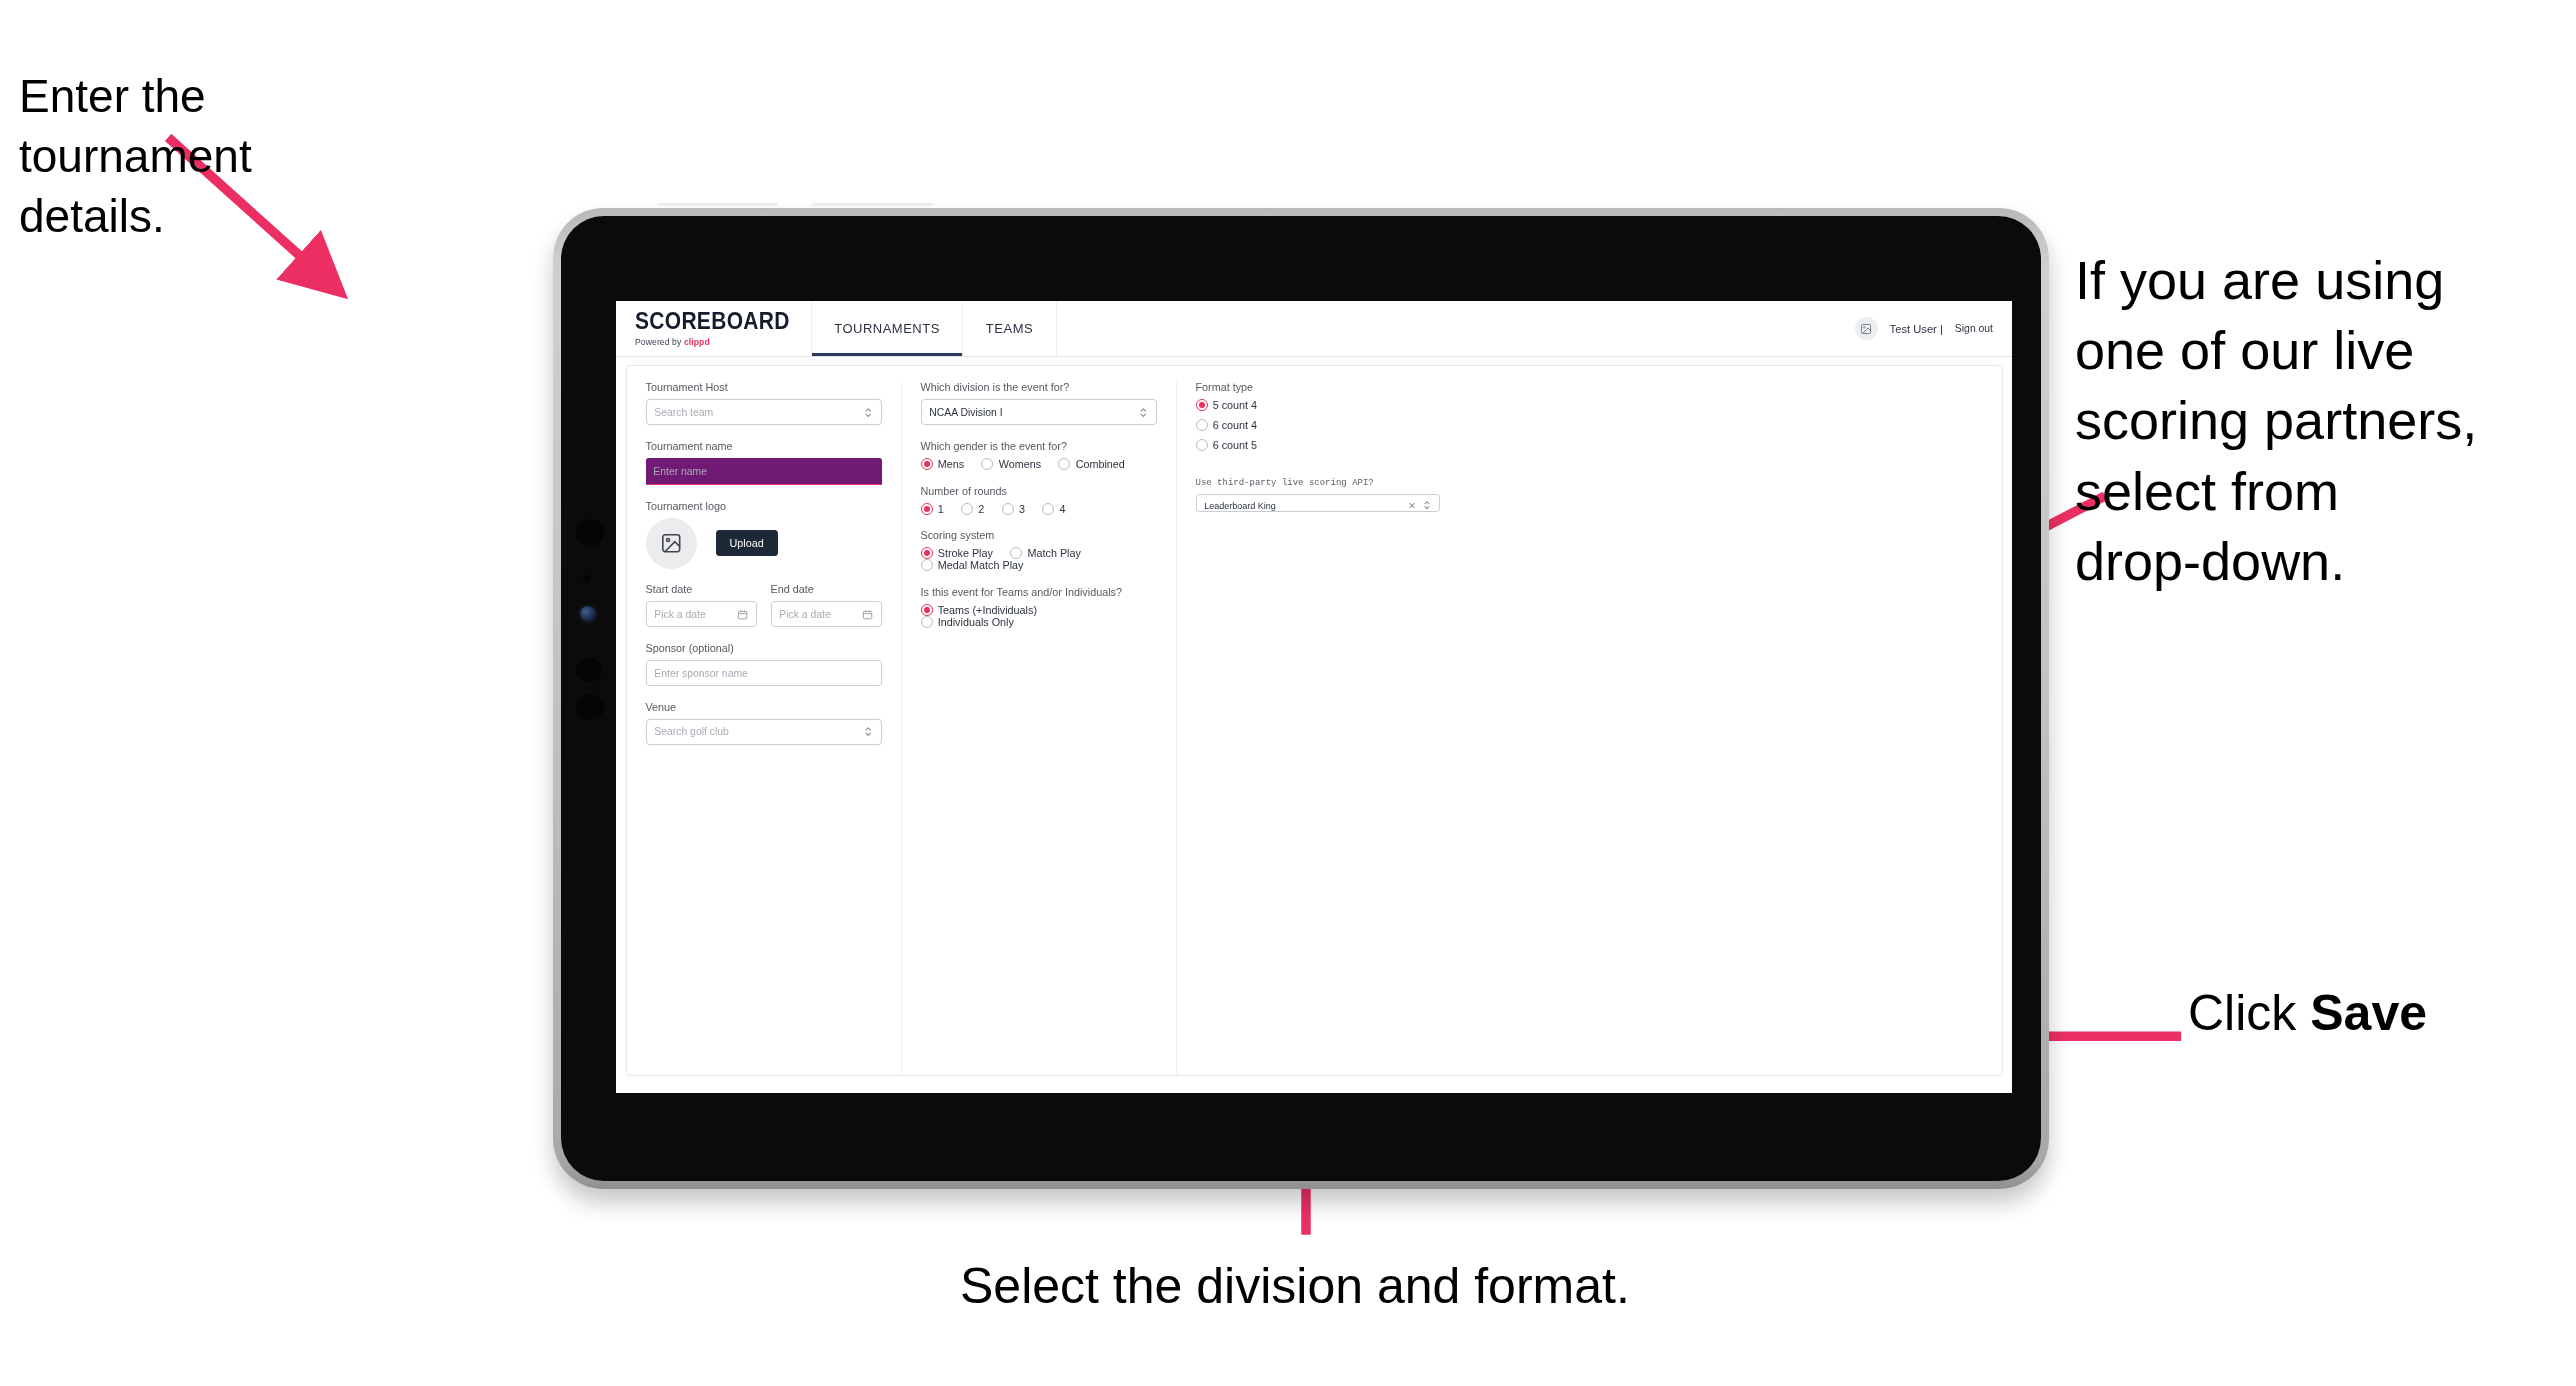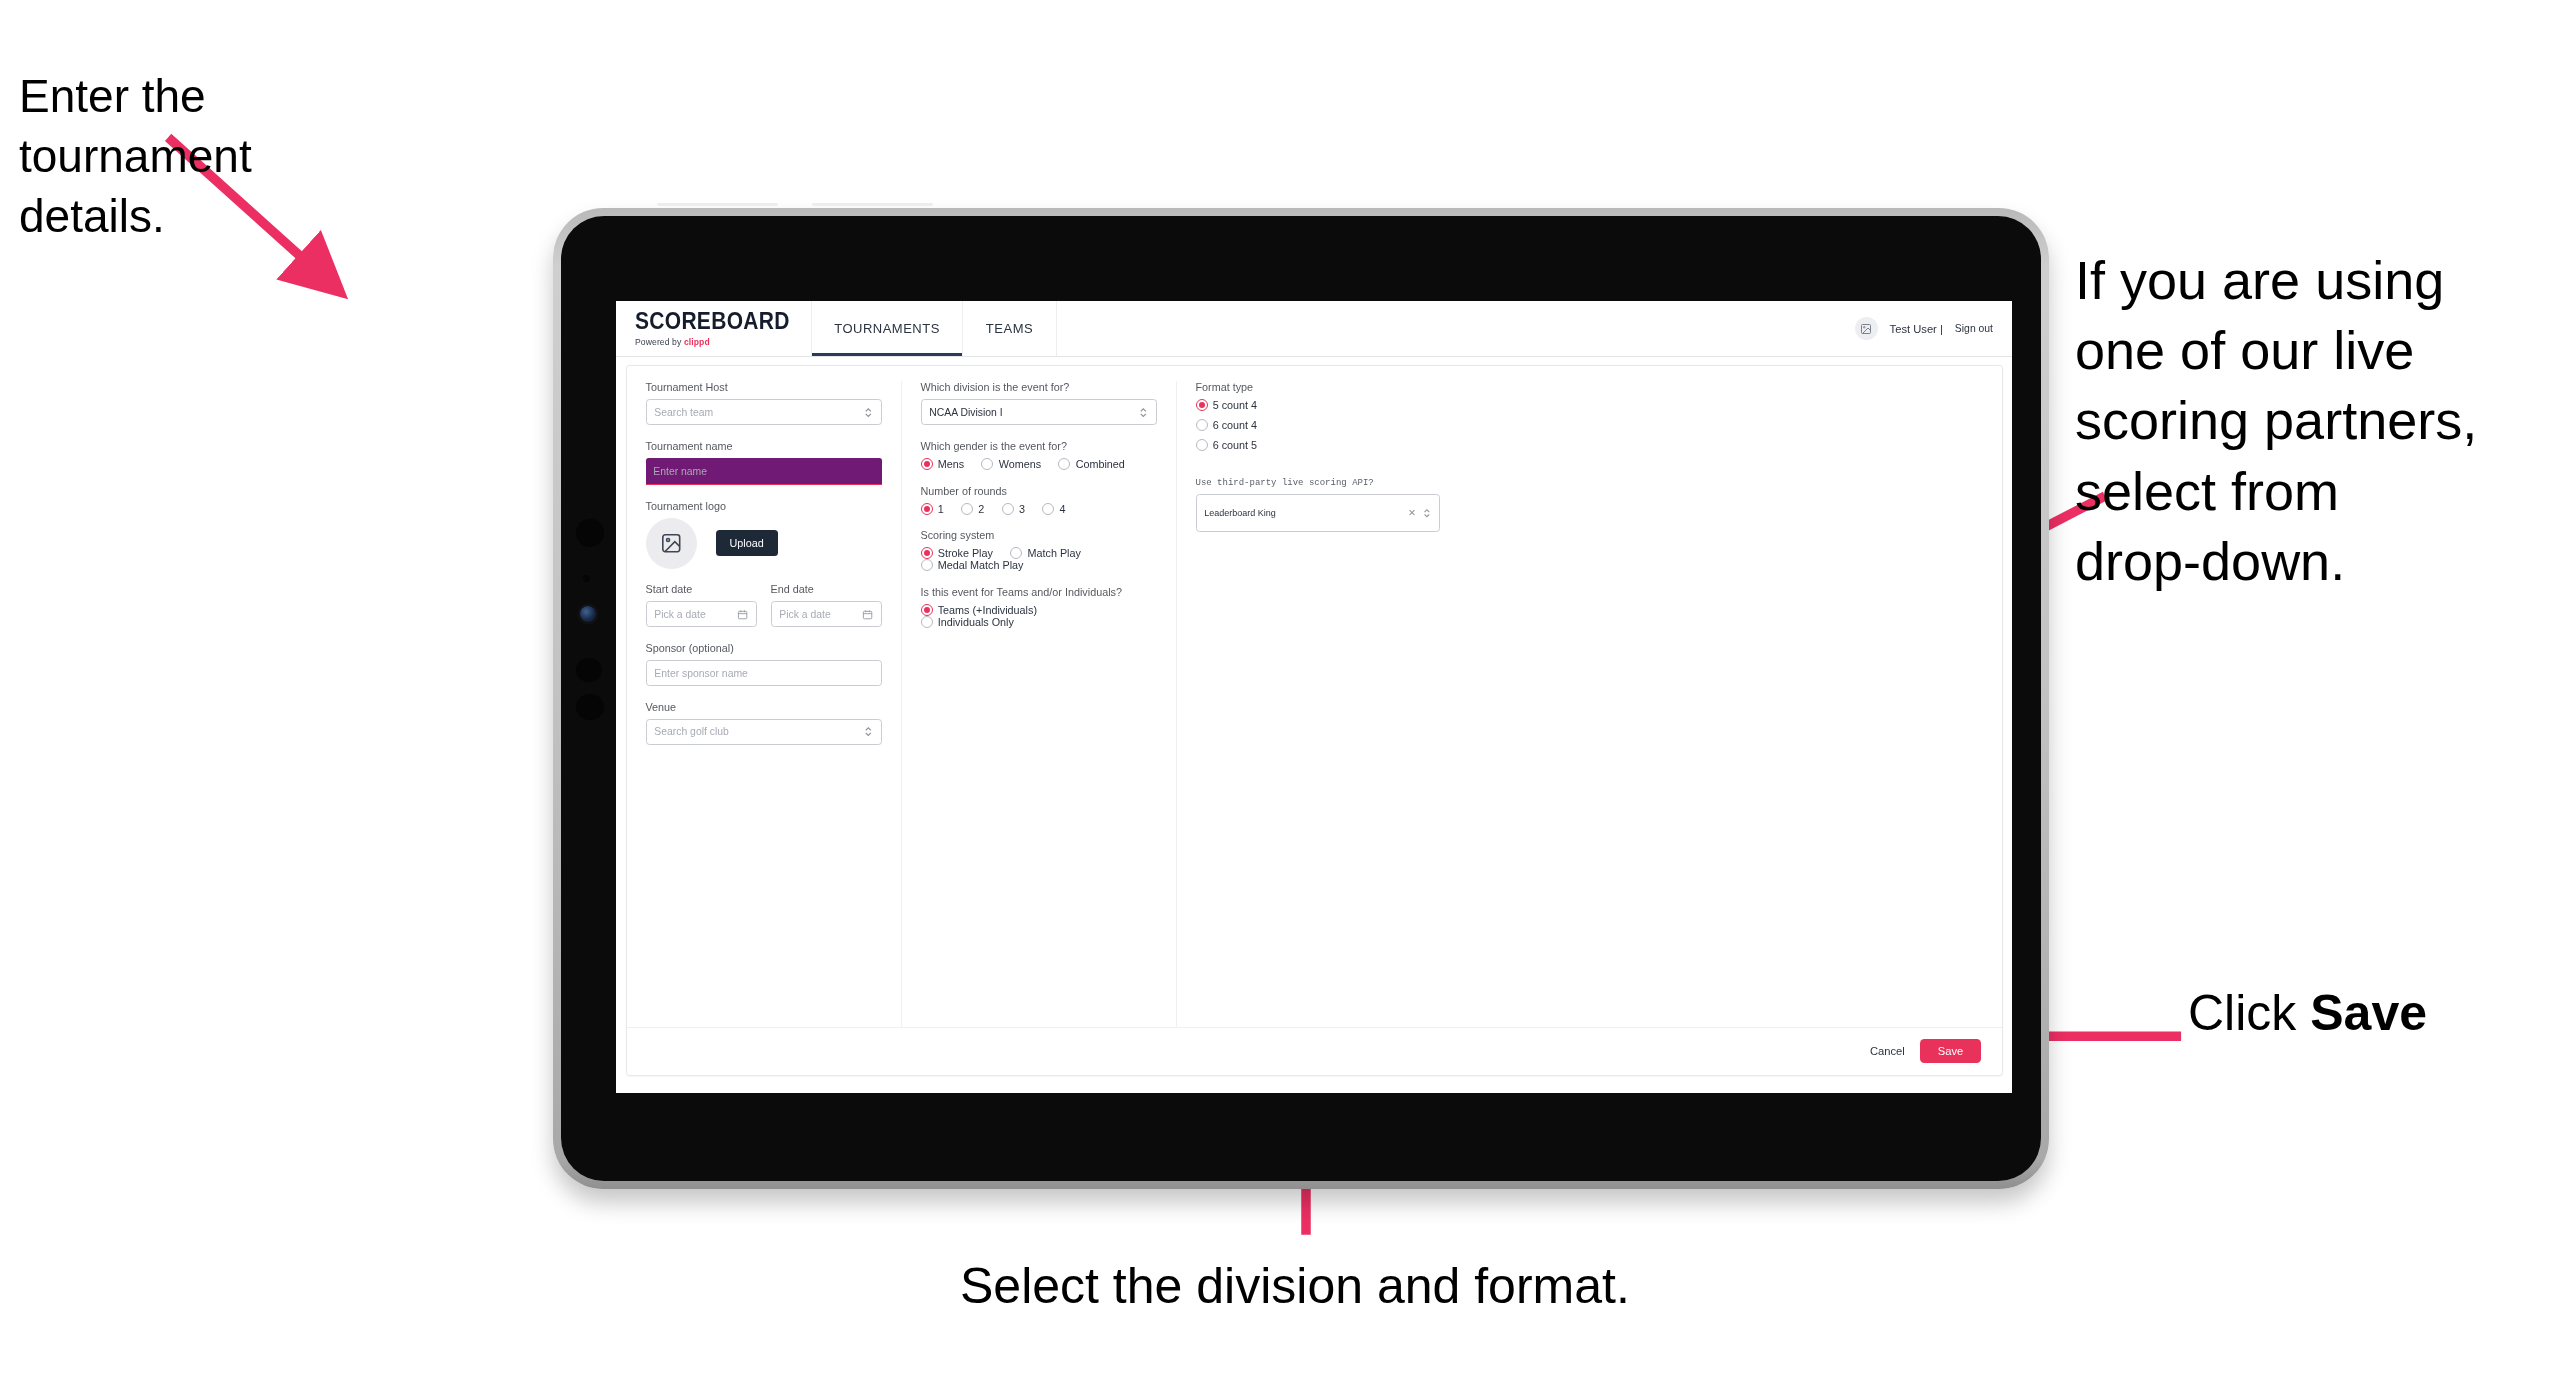--- a/index.html
+++ b/index.html
@@ -288,21 +288,21 @@
     background: #e8325c;
   }
   .radio-stack .radio-item { margin-bottom: 7.8px; }
 
   
   #format-area { display: flex; }
   #format-col-a { width: 128px; }
   #format-col-b { flex: 1; }
   #api-group { margin-top: 19px; }
   .api-label { font-size: 9px; color: #5b6069; margin-bottom: 6px; font-family: Liberation Mono, monospace; }
-  #api-input { width: 244px; height: 38px; font-size: 9px; }
+  #api-input { width: 244px; height: 18px; font-size: 9px; align-items: flex-end; }
   #api-input .tail { gap: 7px; font-size: 9.5px; }
 
   
   #page-foot {
     height: 47px;
     border-top: 0.9px solid #eef0f3;
     display: flex;
     align-items: center;
     justify-content: flex-end;
     gap: 15.6px;
@@ -618,20 +618,16 @@
                     <path d="M2 8l3 3 3-3"></path>
                   </svg>
               </span>
             </span>
           </div>
         </div>
       </div>
 
     </div>
 
-    <div id="page-foot">
-      <div id="cancel-btn">Cancel</div>
-      <div id="save-btn">Save</div>
-    </div>
 
   </div>
 </div>
 
 
 </body></html>

